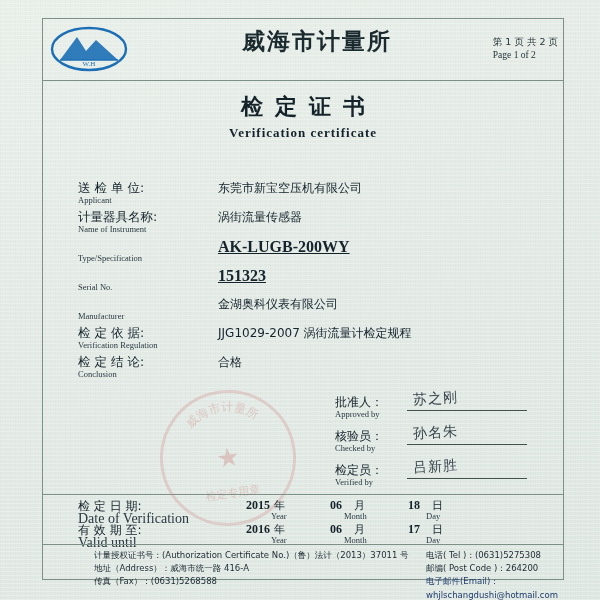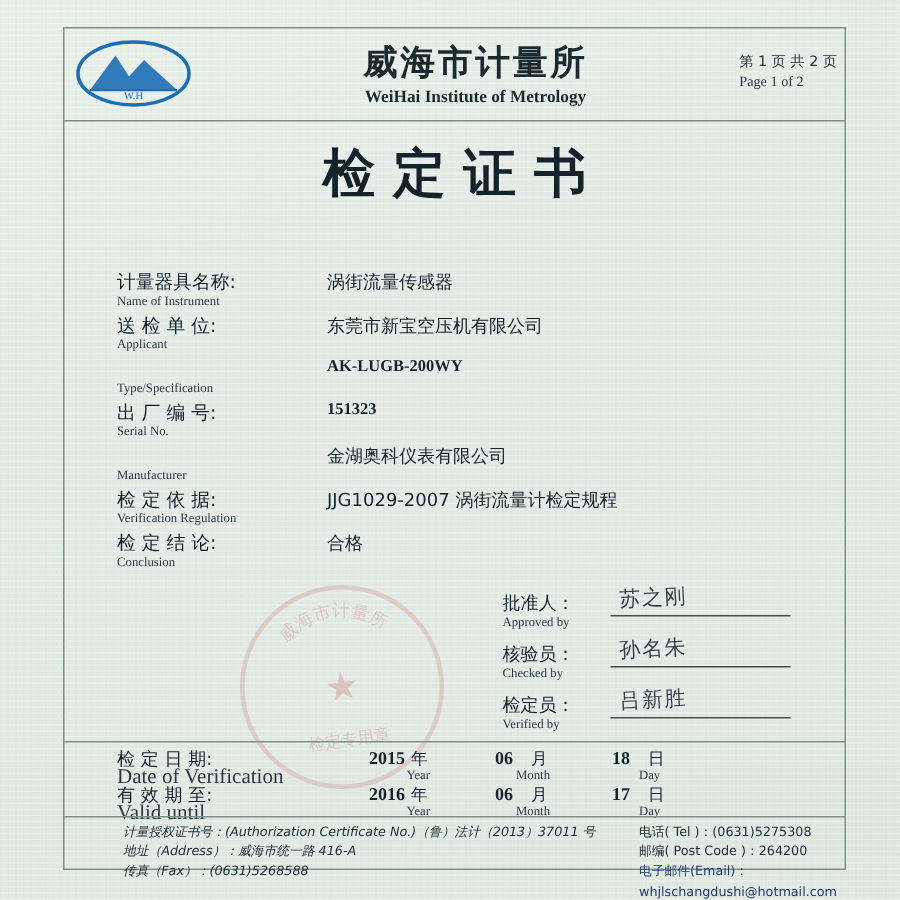--- a/index.html
+++ b/index.html
@@ -97,21 +97,21 @@
   }
   
   .doc-title {
     position: absolute;
     left: 42px;
     top: 92px;
     width: 522px;
     text-align: center;
   }
   .doc-title-cn {
-    font-size: 35px;
+    font-size: 22px;
     letter-spacing: 12px;
     font-weight: bold;
     color: #14222a;
     font-family: "DejaVu Sans", sans-serif;
     text-indent: 12px;
   }
   .doc-title-en {
     font-size: 13px;
     font-weight: bold;
     color: #14222a;
@@ -175,21 +175,22 @@
     position: absolute;
     left: 140px;
     top: 0;
     font-size: 12px;
     color: #15232b;
     font-family: "DejaVu Sans", sans-serif;
   }
   .f-value.mono {
     font-family: "Liberation Serif", serif;
     font-weight: bold;
-    font-size: 11px;
+    font-size: 16px;
+    text-decoration: underline;
   }
   
   .stamp-area {
     position: absolute;
     left: 110px;
     top: 420px;
     width: 210px;
     text-align: center;
     color: #15232b;
   }
@@ -333,21 +334,21 @@
     position: absolute;
     left: 78px;
     top: 548px;
     width: 480px;
     font-size: 8.5px;
     color: #1d2a33;
     line-height: 1.65;
     font-family: "DejaVu Sans", sans-serif;
   }
   .footer-row { position: relative; height: 13px; }
-  .footer-left { position: absolute; left: 4px; top: 0; font-style: italic; }
+  .footer-left { position: absolute; left: 16px; top: 0; }
   .footer-right { position: absolute; left: 348px; top: 0; }
   .email { color: #1f3b6b; }
 </style>
 </head>
 <body>
 
 <div class="page">
   <div class="texture"></div>
   <div class="border-frame"></div>
 
@@ -355,55 +356,54 @@
     <div class="logo">
       <svg width="78" height="46" viewBox="0 0 78 46">
         <ellipse cx="39" cy="23" rx="37" ry="21" fill="none" stroke="#1c6fb5" stroke-width="2.4"></ellipse>
         <path d="M10 34 L27 11 L36 25 L46 14 L68 34 Z" fill="#1c6fb5" opacity="0.9"></path>
         <path d="M10 34 L68 34" stroke="#1c6fb5" stroke-width="1.5" fill="none"></path>
         <text x="39" y="40" font-size="7" fill="#1c6fb5" text-anchor="middle" font-family="Liberation Serif, serif">W.H</text>
       </svg>
     </div>
     <div class="title-block">
       <div class="org-cn">威海市计量所</div>
-      <div class="org-en">WeiHai Institute of Metrology</div>
     </div>
     <div class="page-no">
       <div>第 1 页 共 2 页</div>
       <div class="en">Page 1 of 2</div>
     </div>
   </div>
   <div class="hr-main"></div>
 
   <div class="doc-title">
     <div class="doc-title-cn">检定证书</div>
+    <div class="doc-title-en">Verification    certificate</div>
   </div>
 
 
   <div class="fields">
+
+    <div class="field-row">
+      <div class="f-label-cn">送 检 单 位:</div>
+      <div class="f-label-en">Applicant</div>
+      <div class="f-value">东莞市新宝空压机有限公司</div>
+    </div>
 
     <div class="field-row">
       <div class="f-label-cn">计量器具名称:</div>
       <div class="f-label-en">Name of Instrument</div>
       <div class="f-value">涡街流量传感器</div>
     </div>
 
     <div class="field-row">
-      <div class="f-label-cn">送 检 单 位:</div>
-      <div class="f-label-en">Applicant</div>
-      <div class="f-value">东莞市新宝空压机有限公司</div>
-    </div>
-
-    <div class="field-row">
       <div class="f-label-en">Type/Specification</div>
       <div class="f-value mono">AK-LUGB-200WY</div>
     </div>
 
     <div class="field-row">
-      <div class="f-label-cn">出 厂 编  号:</div>
       <div class="f-label-en">Serial No.</div>
       <div class="f-value mono">151323</div>
     </div>
 
     <div class="field-row">
       <div class="f-label-en">Manufacturer</div>
       <div class="f-value">金湖奥科仪表有限公司</div>
     </div>
 
     <div class="field-row">

